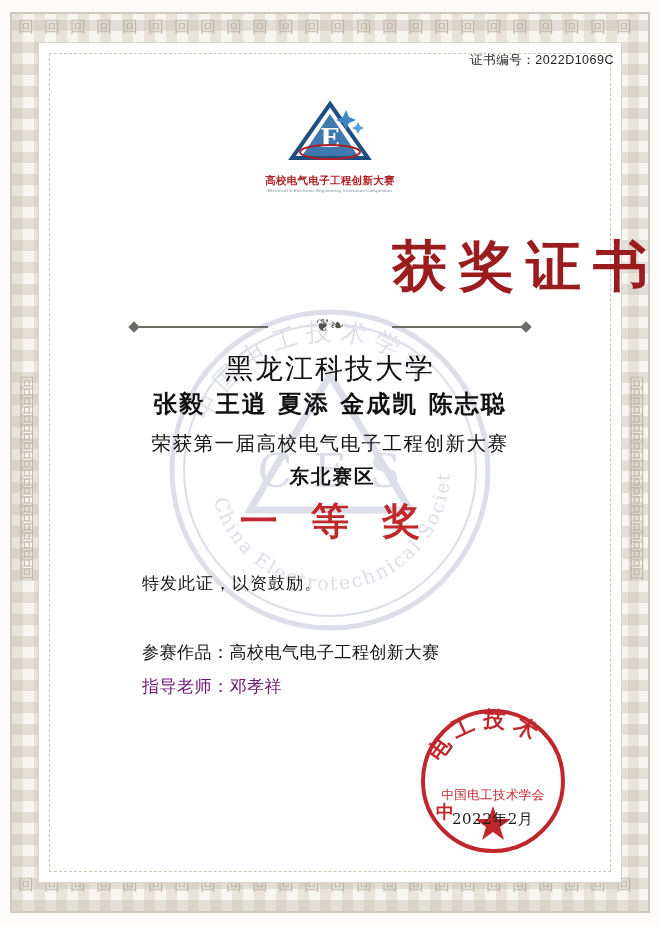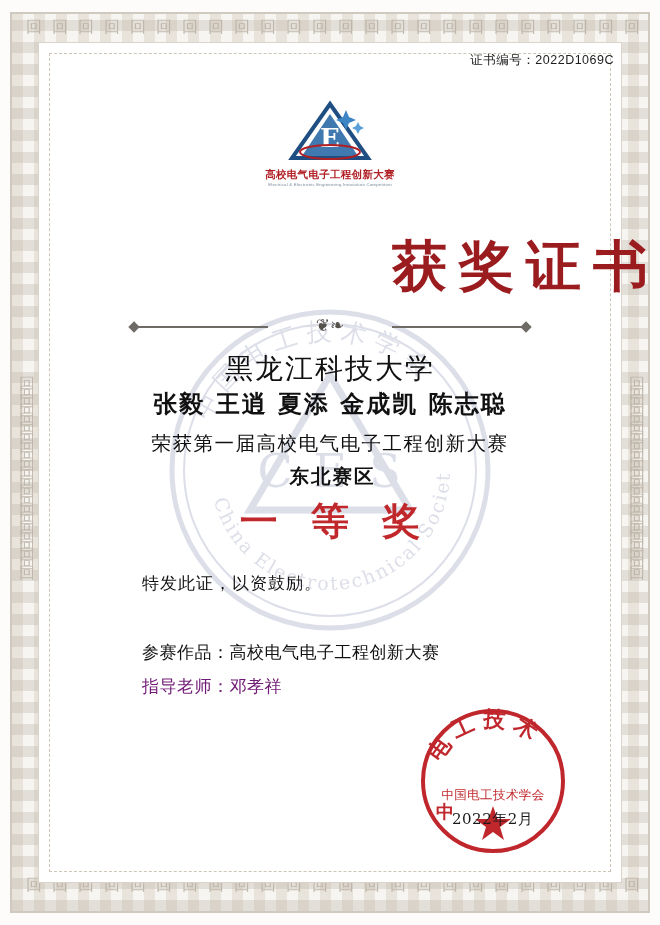--- a/index.html
+++ b/index.html
@@ -63,21 +63,21 @@
     text-align: center;
     writing-mode: vertical-rl;
     font-size: 16px;
     letter-spacing: 9px;
     opacity: .85;
   }
   .bg-row {
     position: absolute;
     left: 0; right: 0;
     height: 39px;
-    text-align: right;
+    text-align: center;
     font-size: 16px;
     letter-spacing: 10px;
     opacity: .85;
   }
 
   
   .inner-field {
     position: absolute;
     left: 38px;
     top: 42px;
@@ -127,21 +127,21 @@
     top: 100px;
     text-align: center;
   }
   .logo-mark {
     display: inline-block;
     width: 92px;
     height: 62px;
     position: relative;
   }
   .logo-cn {
-    margin-top: 2px;
+    margin-top: 8px;
     font-size: 10.5px;
     color: #b01f24;
     font-weight: bold;
     letter-spacing: .3px;
   }
   .logo-en {
     font-size: 4.6px;
     color: #7a8a99;
     letter-spacing: .2px;
     transform: scale(.95);

